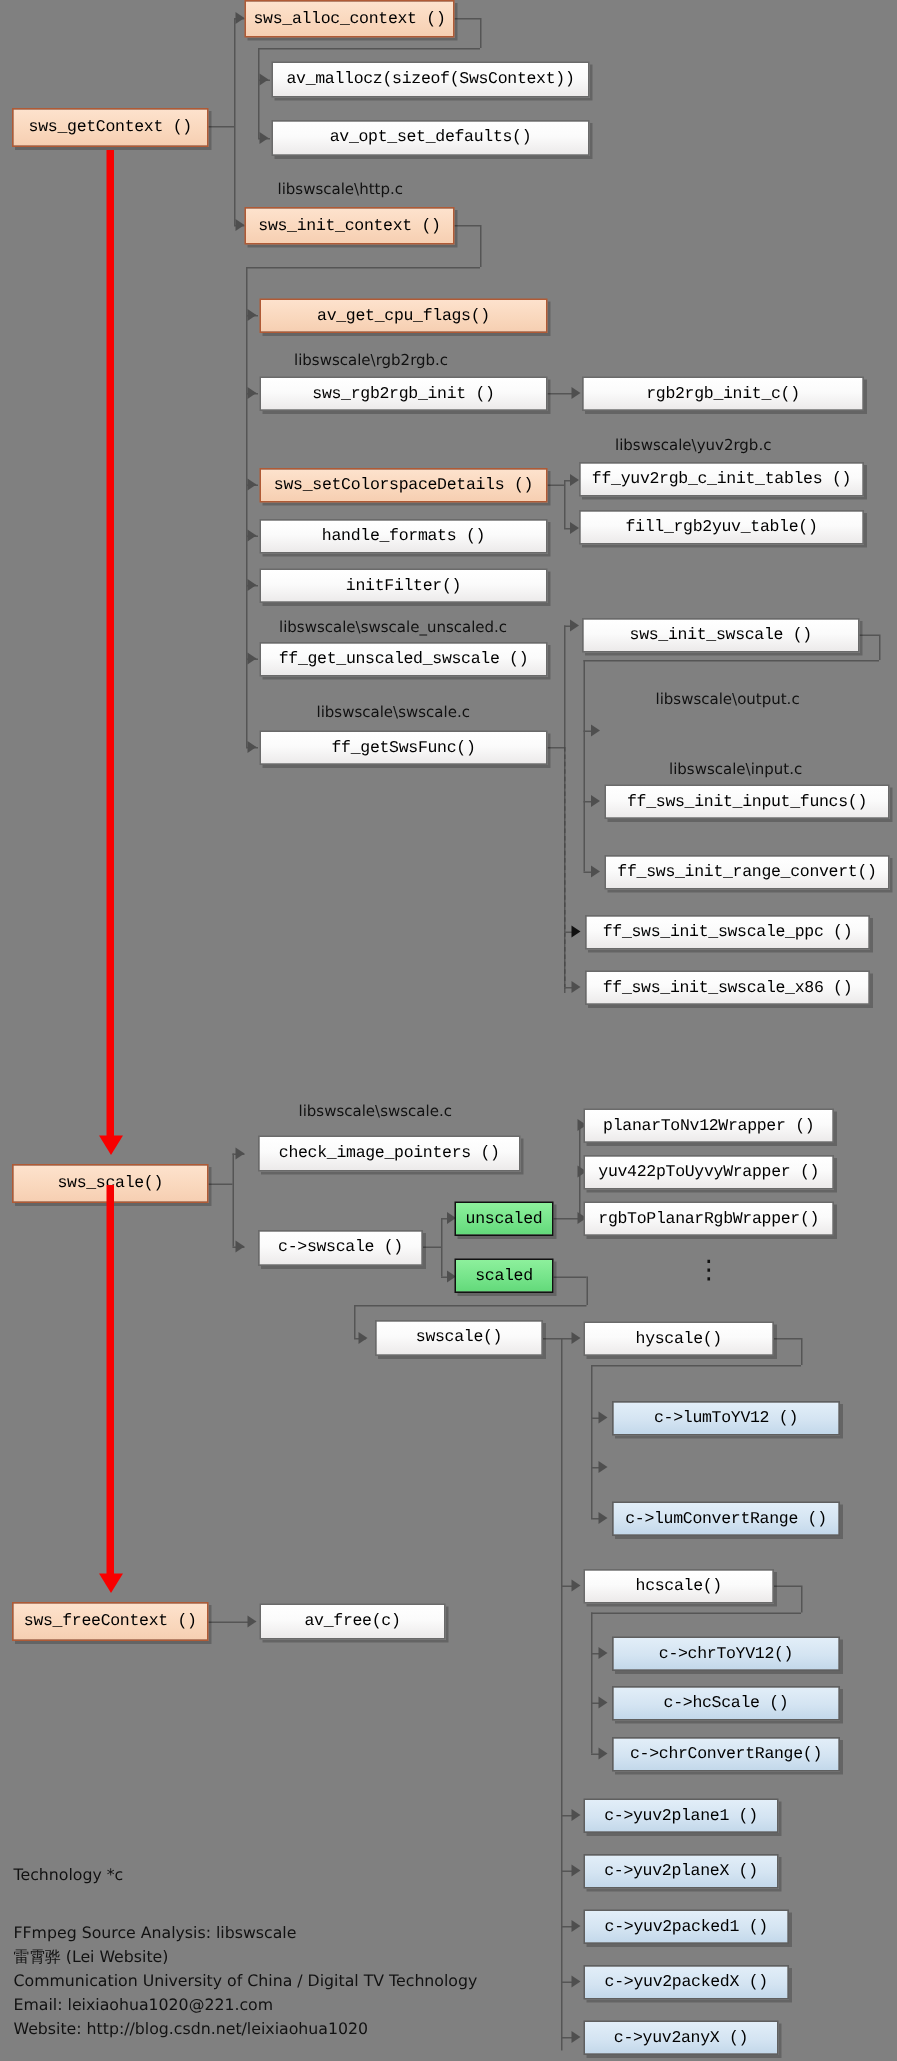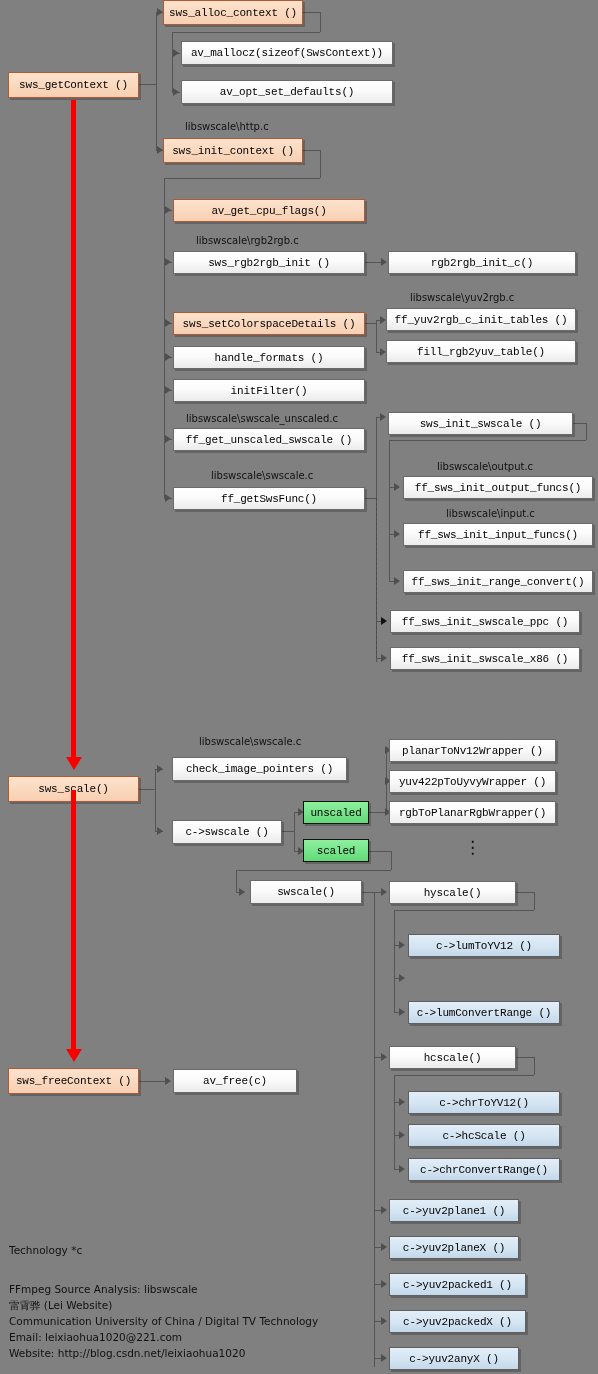--- a/index.html
+++ b/index.html
@@ -182,21 +182,20 @@
   <div class="ln lnh" style="left:389px;top:440px;width:197px;"></div>
   <div class="ln lnv" style="left:389px;top:440px;height:141px;"></div>
   <div class="ln lnh" style="left:389px;top:487px;width:9px;"></div>
   <div class="arw" style="left:394px;top:483px;"></div>
   <div class="ln lnh" style="left:389px;top:534px;width:9px;"></div>
   <div class="arw" style="left:394px;top:530px;"></div>
   <div class="ln lnh" style="left:389px;top:581px;width:9px;"></div>
   <div class="arw" style="left:394px;top:577px;"></div>
 
   <div class="flabel" style="left:437px;top:461px;">libswscale\output.c</div>
-  <div class="box white" style="left:403px;top:476px;width:190px;height:23px;">ff_sws_init_output_funcs()</div>
 
   <div class="flabel" style="left:446px;top:508px;">libswscale\input.c</div>
   <div class="box white" style="left:403px;top:523px;width:190px;height:23px;">ff_sws_init_input_funcs()</div>
 
   <div class="box white" style="left:403px;top:570px;width:190px;height:23px;">ff_sws_init_range_convert()</div>
 
   <div class="ln lnh" style="left:365px;top:498px;width:11px;"></div>
   <div class="dash" style="left:376px;top:498px;height:161px;"></div>
   <div class="ln lnh" style="left:376px;top:621px;width:9px;"></div>
   <div class="arw dark" style="left:381px;top:617px;"></div>

